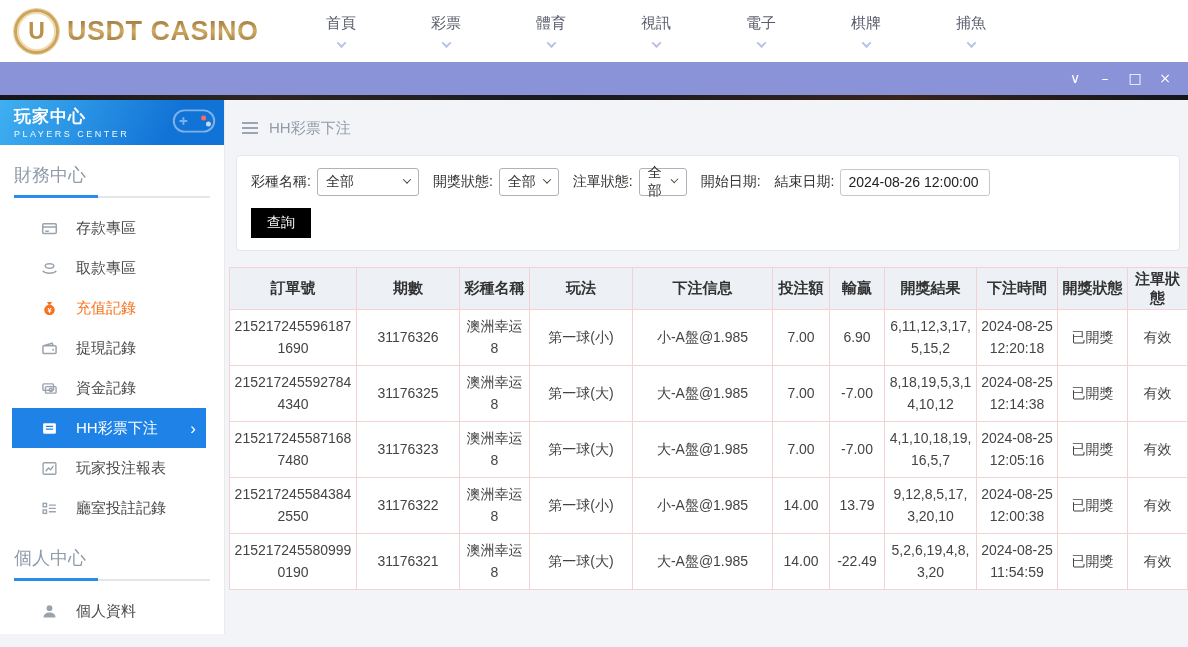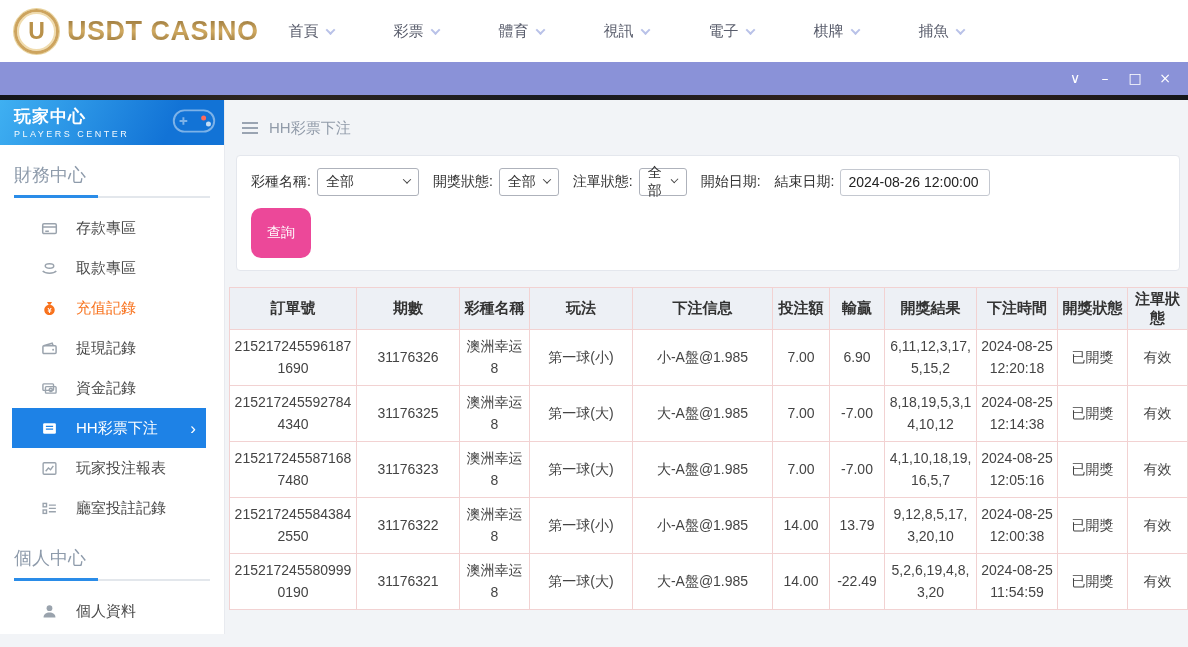--- a/index.html
+++ b/index.html
@@ -11,21 +11,21 @@
   .logo { display:flex; align-items:center; gap:8px; margin-left:14px; cursor:pointer; }
   .logo-circle { width:45px; height:45px; border-radius:50%;
     border:3px solid #cda45e; box-shadow:inset 0 0 0 2px #f0dcae, 0 0 0 1px #e9d49c;
     display:flex; align-items:center; justify-content:center;
     color:#b9914a; font-size:23px; font-weight:800; }
   .logo-text { font-size:27px; font-weight:800; letter-spacing:.5px;
     background:linear-gradient(180deg,#8a6a33,#d2ab62 48%,#8a6a33);
     -webkit-background-clip:text; background-clip:text; color:transparent; }
   .nav { display:flex; margin-left:30px; }
   .nav-item { width:105px; display:flex; align-items:center; gap:8px;
-    color:#585c6b; font-size:15px; cursor:pointer; }
+    color:#585c6b; font-size:15px; cursor:pointer;flex-direction:column; }
   .chev { width:7px; height:7px; border-right:2px solid #b9c2e8; border-bottom:2px solid #b9c2e8;
     transform:rotate(45deg) translate(-1px,-1px); display:inline-block; }
 
   
   .titlebar { height:33px; background:#8a92d8; display:flex; align-items:center;
     justify-content:flex-end; padding-right:8px; }
   .win-btn { width:30px; text-align:center; color:#fff; font-size:14px; line-height:33px;
     cursor:pointer; font-family:"DejaVu Sans",sans-serif; }
   .dark-strip { height:5px;
     background:linear-gradient(90deg,#14161a,#2e2620 22%,#171a1f 48%,#38241b 76%,#14161a); }
@@ -63,22 +63,22 @@
     border-radius:4px; padding:12px 14px; }
   .filter-row { display:flex; align-items:center; gap:6px; font-size:14px; color:#333; }
   .flabel { white-space:nowrap; }
   .flabel + .flabel, .fsel + .flabel, .finput + .flabel { margin-left:8px; }
   .fsel { border:1px solid #aeb2bb; border-radius:3px; height:28px; background:#fff;
     display:flex; align-items:center; justify-content:space-between;
     padding:0 8px; cursor:pointer; }
   .fsel .chev { border-color:#444; width:6px; height:6px; border-width:1.6px; margin-top:-3px; }
   .finput { border:1px solid #c4c8d0; border-radius:3px; height:27px; width:150px;
     padding:0 7px; font-size:14px; color:#222; font-family:inherit; }
-  .search-btn { margin-top:12px; background:#ec4899; color:#fff; border:none; border-radius:10px;
-    padding:16px 16px; font-size:14px; cursor:pointer; display:inline-block; }
+  .search-btn { margin-top:12px; background:#000000; color:#fff; border:none; border-radius:0;
+    padding:6px 16px; font-size:14px; cursor:pointer; display:inline-block; }
 
   .table-wrap { margin:8px 0 0 4px; }
   table { border-collapse:collapse; table-layout:fixed; width:958px; }
   th, td { border:1px solid #f2d2d2; text-align:center; overflow:hidden; }
   th { background:#edf0f5; font-size:15px; color:#333; height:42px; font-weight:bold; padding:0 2px; }
   td { background:#fff; height:56px; font-size:14px; color:#444; padding:2px 3px;
     word-break:break-all; line-height:1.55; }
 </style>
 </head>
 <body>

